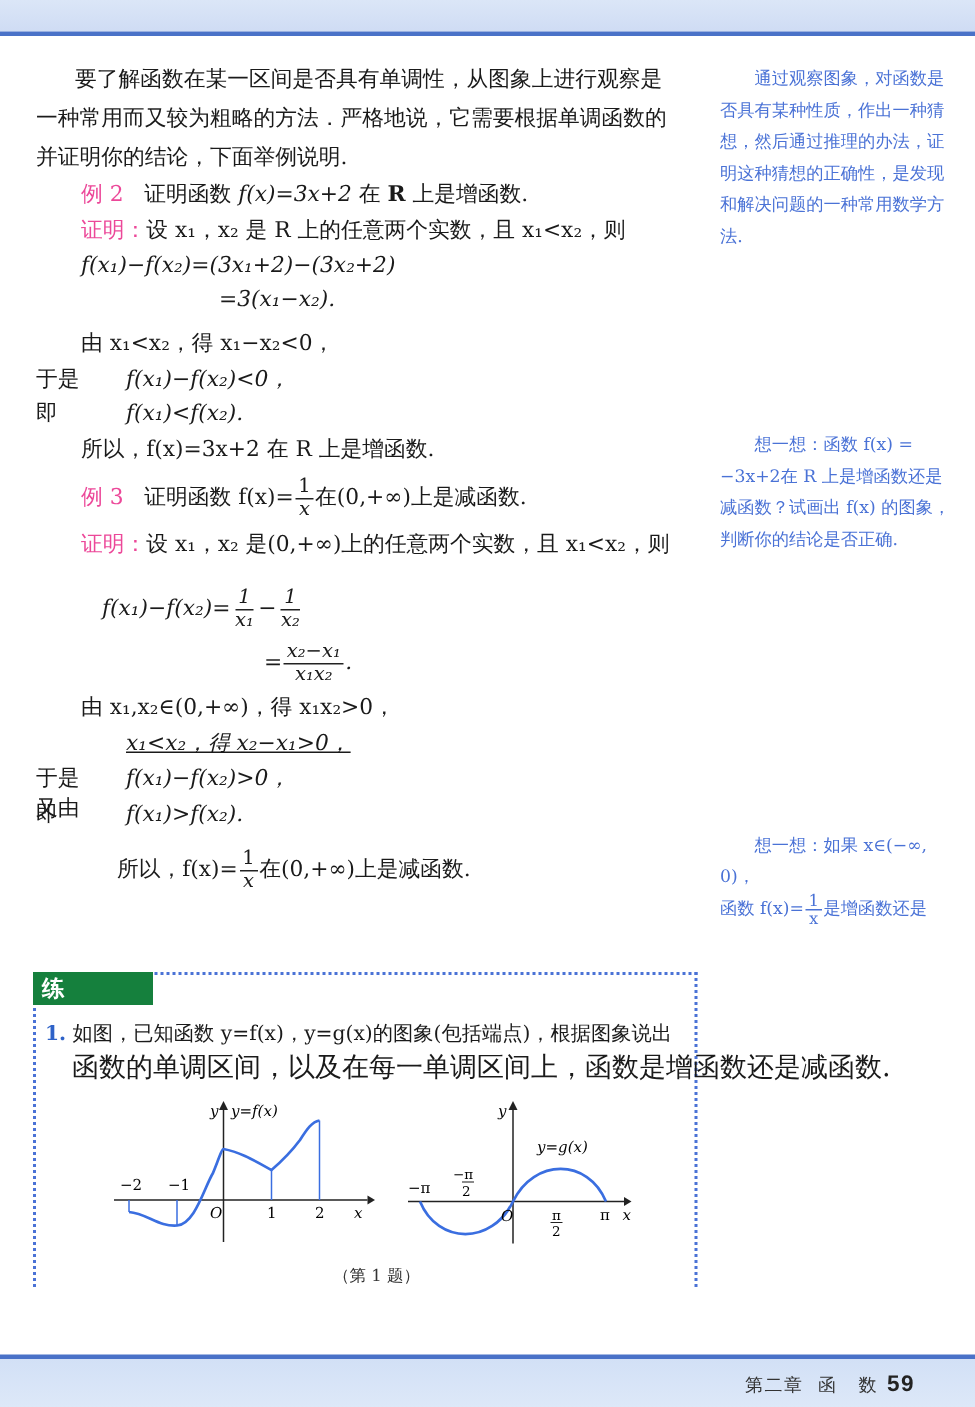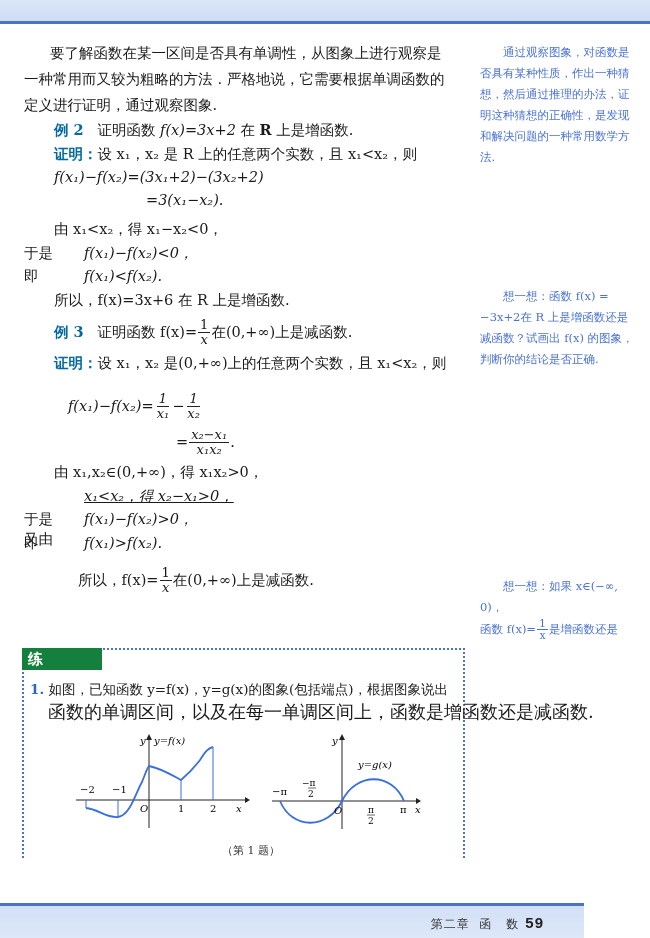--- a/index.html
+++ b/index.html
@@ -5,33 +5,33 @@
   * { margin: 0; padding: 0; box-sizing: border-box; }
   html, body { width: 650px; height: 938px; overflow: hidden; background: #ffffff; }
   body { position: relative; font-family: "DejaVu Serif", "Liberation Serif", serif; color: #1a1a1a; }
 
   .header-band {
     position: absolute; left: 0; top: 0; width: 650px; height: 24px;
     background: linear-gradient(#dbe6f7, #cfdcf4);
     border-bottom: 3px solid #4a72c8;
   }
   .footer-band {
-    position: absolute; left: 0; top: 903px; width: 584px; height: 35px;
+    position: absolute; left: 0; top: 903px; width: 650px; height: 35px;
     background: linear-gradient(#d2e0f6, #dde8f8);
     border-top: 3px solid #4a72c8;
   }
   .footer-text {
     position: absolute; right: 40px; top: 8px;
     font-size: 12px; color: #333; letter-spacing: 1px;
     font-family: "DejaVu Sans", sans-serif;
   }
   .footer-text .gap { display: inline-block; width: 14px; }
   .page-num { font-size: 15px; font-weight: bold; color: #222; margin-left: 6px; font-family: "Liberation Sans", sans-serif; }
   .p { position: absolute; font-size: 14.5px; line-height: 22px; white-space: nowrap; }
-  .blue { color: #0369a1; font-weight: bold; }
+  .blue { color: #ec4899; }
   .bold { font-weight: bold; }
   .it { font-style: italic; }
 
   .frac { display: inline-flex; flex-direction: column; align-items: center; vertical-align: middle; line-height: 14px; font-size: 13px; margin: 0 1px; }
   .frac .num { border-bottom: 1px solid #222; padding: 0 2px; }
   .frac .den { padding: 0 2px; }
 
   .side-note {
     position: absolute; font-size: 11.5px; line-height: 21px; color: #4a72d6;
     width: 158px; white-space: normal;
@@ -51,36 +51,36 @@
   .caption { position: absolute; font-size: 11px; color: #333; }
   svg text { font-family: "DejaVu Serif", serif; }
 </style>
 </head>
 <body>
 
 <div class="header-band"></div>
 
 <div class="p" style="left:50px;top:42px;">要了解函数在某一区间是否具有单调性，从图象上进行观察是</div>
 <div class="p" style="left:24px;top:68px;">一种常用而又较为粗略的方法．严格地说，它需要根据单调函数的</div>
-<div class="p" style="left:24px;top:94px;">定义进行证明，通过观察图象.</div>
+<div class="p" style="left:24px;top:94px;">并证明你的结论，下面举例说明.</div>
 
 <div class="p" style="left:54px;top:119px;">
   <span class="blue">例 2</span>&nbsp;&nbsp;&nbsp;<span>证明函数 </span><span class="it">f(x)=3x+2</span><span> 在 </span><span class="bold">R</span><span> 上是增函数.</span>
 </div>
 <div class="p" style="left:54px;top:143px;">
   <span class="blue">证明：</span><span>设 x₁，x₂ 是 R 上的任意两个实数，且 x₁&lt;x₂，则</span>
 </div>
 <div class="p it" style="left:54px;top:166px;">f(x₁)−f(x₂)=(3x₁+2)−(3x₂+2)</div>
 <div class="p it" style="left:146px;top:189px;">=3(x₁−x₂).</div>
 <div class="p" style="left:54px;top:218px;">由 x₁&lt;x₂，得 x₁−x₂&lt;0，</div>
 <div class="p" style="left:24px;top:242px;">于是</div>
 <div class="p it" style="left:84px;top:242px;">f(x₁)−f(x₂)&lt;0，</div>
 <div class="p" style="left:24px;top:265px;">即</div>
 <div class="p it" style="left:84px;top:265px;">f(x₁)&lt;f(x₂).</div>
-<div class="p" style="left:54px;top:289px;">所以，f(x)=3x+6 在 R 上是增函数.</div>
+<div class="p" style="left:54px;top:289px;">所以，f(x)=3x+2 在 R 上是增函数.</div>
 
 <div class="p" style="left:54px;top:318px;">
   <span class="blue">例 3</span>&nbsp;&nbsp;&nbsp;<span>证明函数 f(x)=</span><span class="frac">
       <span class="num">1</span>
       <span class="den it">x</span>
     </span><span>在(0,+∞)上是减函数.</span>
 </div>
 <div class="p" style="left:54px;top:352px;">
   <span class="blue">证明：</span><span>设 x₁，x₂ 是(0,+∞)上的任意两个实数，且 x₁&lt;x₂，则</span>
 </div>
@@ -108,21 +108,21 @@
 <div class="p it" style="left:84px;top:532px;">f(x₁)&gt;f(x₂).</div>
 <div class="p" style="left:54px;top:566px;margin-left:24px;">
   <span>所以，f(x)=</span><span class="frac">
       <span class="num">1</span>
       <span class="den it">x</span>
     </span><span>在(0,+∞)上是减函数.</span>
 </div>
 
 <div class="side-note" style="left:480px;top:42px;">　　通过观察图象，对函数是否具有某种性质，作出一种猜想，然后通过推理的办法，证明这种猜想的正确性，是发现和解决问题的一种常用数学方法.</div>
 <div class="side-note" style="left:480px;top:286px;">　　想一想：函数 f(x) = −3x+2在 R 上是增函数还是减函数？试画出 f(x) 的图象，判断你的结论是否正确.</div>
-<div class="side-note" style="left:480px;top:553px;margin-top:23px;">
+<div class="side-note" style="left:480px;top:553px;">
   <div>　　想一想：如果 x∈(−∞, 0)，</div>
   <div><span>函数 f(x)=</span><span class="frac" style="font-size:11px;line-height:11px;">
         <span class="num" style="border-color:#4a72d6">1</span>
         <span class="den">x</span>
       </span><span>是增函数还是</span></div>
 </div>
 
 <div class="practice-box"></div>
 <div class="practice-tag">练习</div>
 

